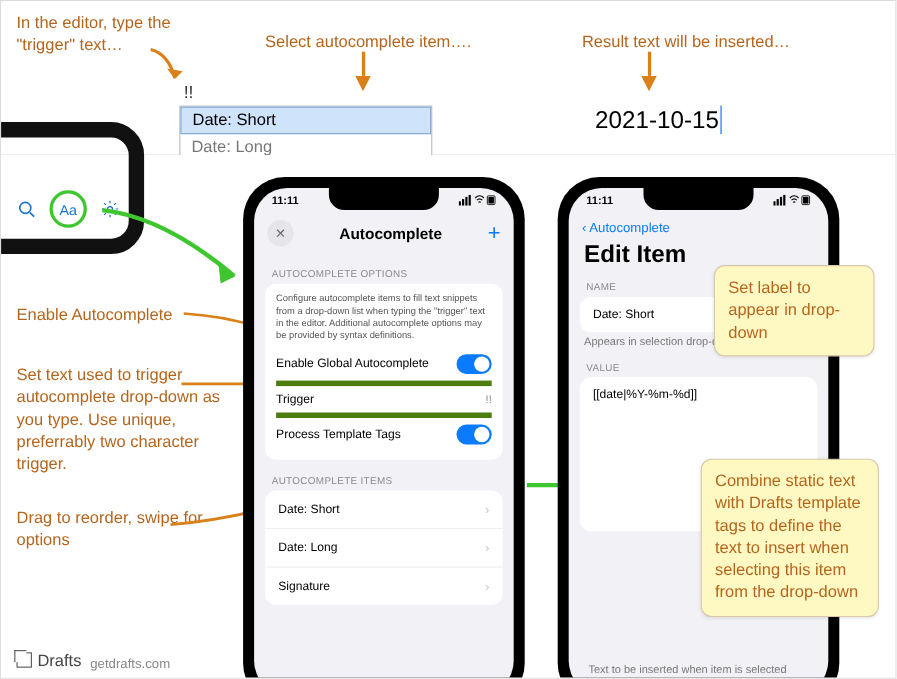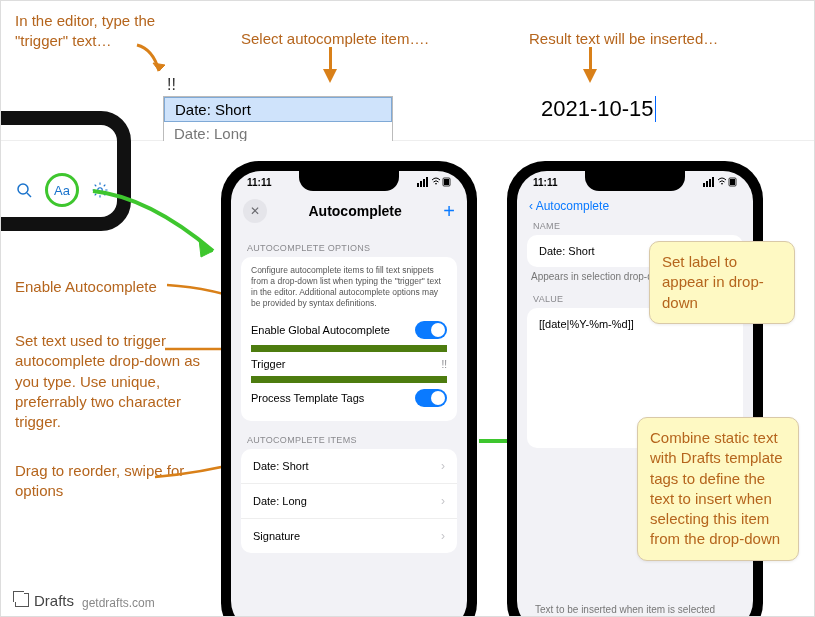--- a/index.html
+++ b/index.html
@@ -162,21 +162,21 @@
     font-size: 8.5px;
     color: #555;
     line-height: 1.3;
     margin-bottom: 6px;
   }
   .row {
     display: flex; align-items: center; justify-content: space-between;
     padding: 6px 0;
     font-size: 11px;
   }
-  .row + .row { border-top: 7px solid #4d7c0f; }
+  .row + .row { border-top: 5px solid #4d7c0f; }
   .toggle {
     width: 32px; height: 18px; background: #0a7aff; border-radius: 9px;
     position: relative;
   }
   .toggle::after {
     content: ''; position: absolute; right: 2px; top: 2px;
     width: 14px; height: 14px; background: #fff; border-radius: 50%;
   }
   .trigger-val {
     font-size: 10px; color: #8a8a8e;
@@ -389,20 +389,21 @@
               <rect x="3" y="4" width="2" height="6" fill="#000"></rect>
               <rect x="6" y="2" width="2" height="8" fill="#000"></rect>
               <rect x="9" y="0" width="2" height="10" fill="#000"></rect>
               <path d="M15 3 Q19 -1 23 3 M16.5 5 Q19 2.5 21.5 5 M18 7 Q19 6 20 7" stroke="#000" stroke-width="1" fill="none"></path>
               <rect x="26" y="1" width="7" height="8" rx="1" stroke="#000" fill="none" stroke-width="0.8"></rect>
               <rect x="27" y="2" width="5" height="6" fill="#000"></rect>
             </svg>
         </span>
       </div>
       <div class="back-link">‹ <span>Autocomplete</span></div>
+      <div class="edit-title">Edit Item</div>
       <div class="section-hdr" style="padding-top:6px">NAME</div>
       <div class="field-card"><span>Date: Short</span></div>
       <div class="field-hint">Appears in selection drop-down</div>
       <div class="section-hdr" style="padding-top:2px">VALUE</div>
       <div class="value-card"><span>[[date|%Y-%m-%d]]</span></div>
       <div class="field-hint" style="position:absolute; bottom:6px; left:4px">Text to be inserted when item is selected</div>
     </div>
   </div>
 
   <div class="bubble" style="left:648px; top:100px; width:146px">Set label to appear in drop-down</div>

